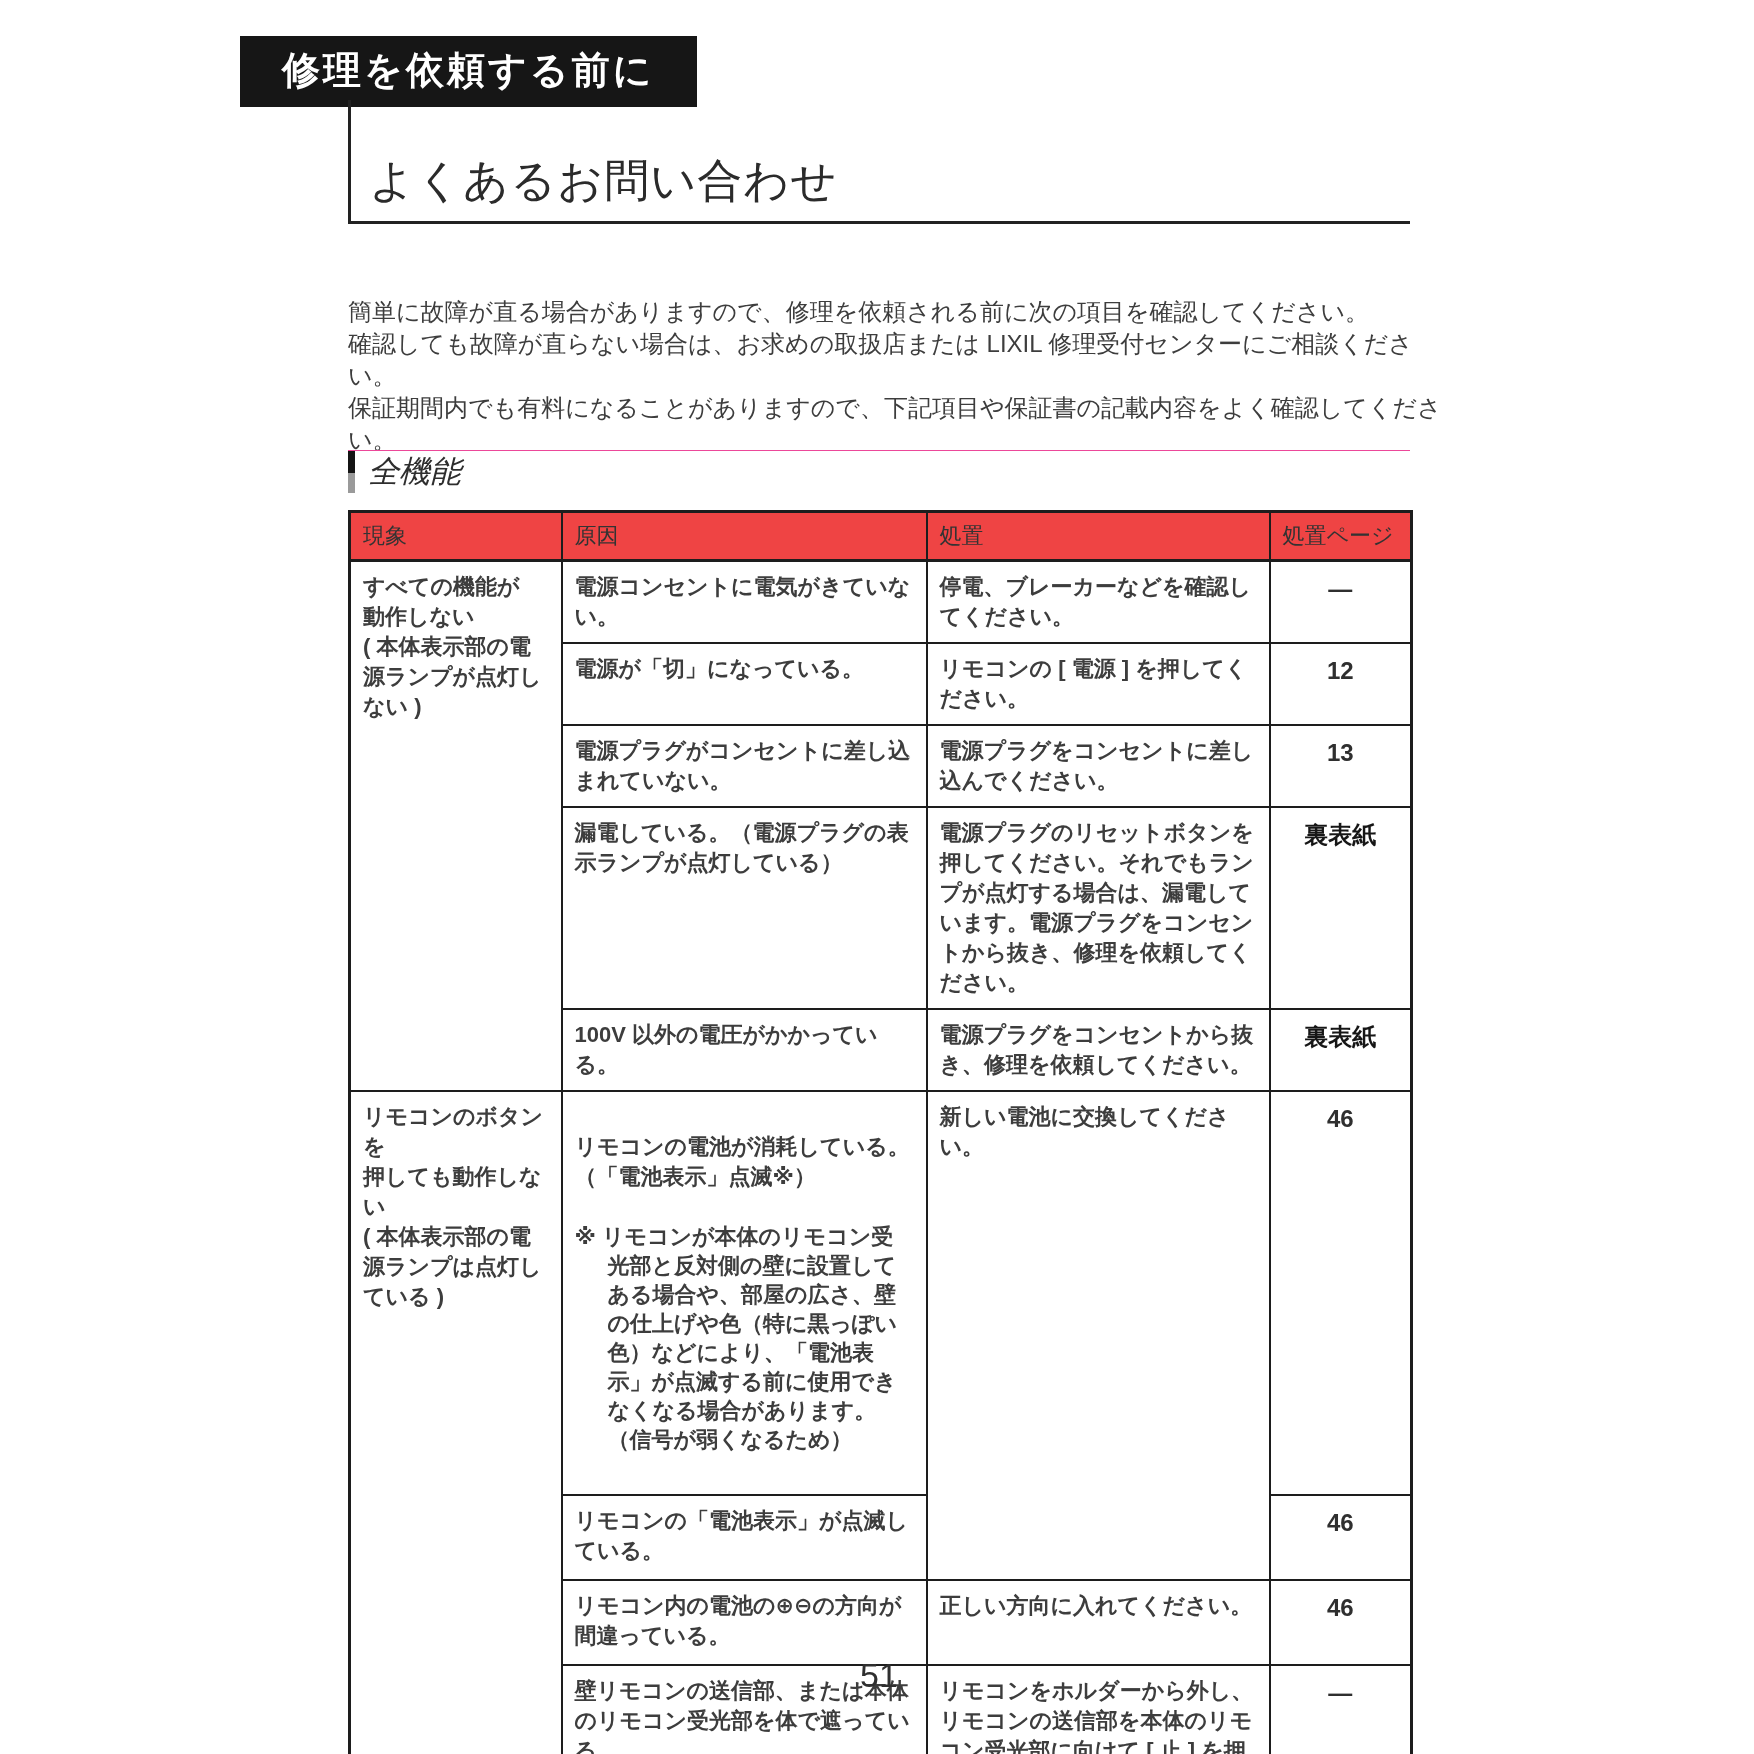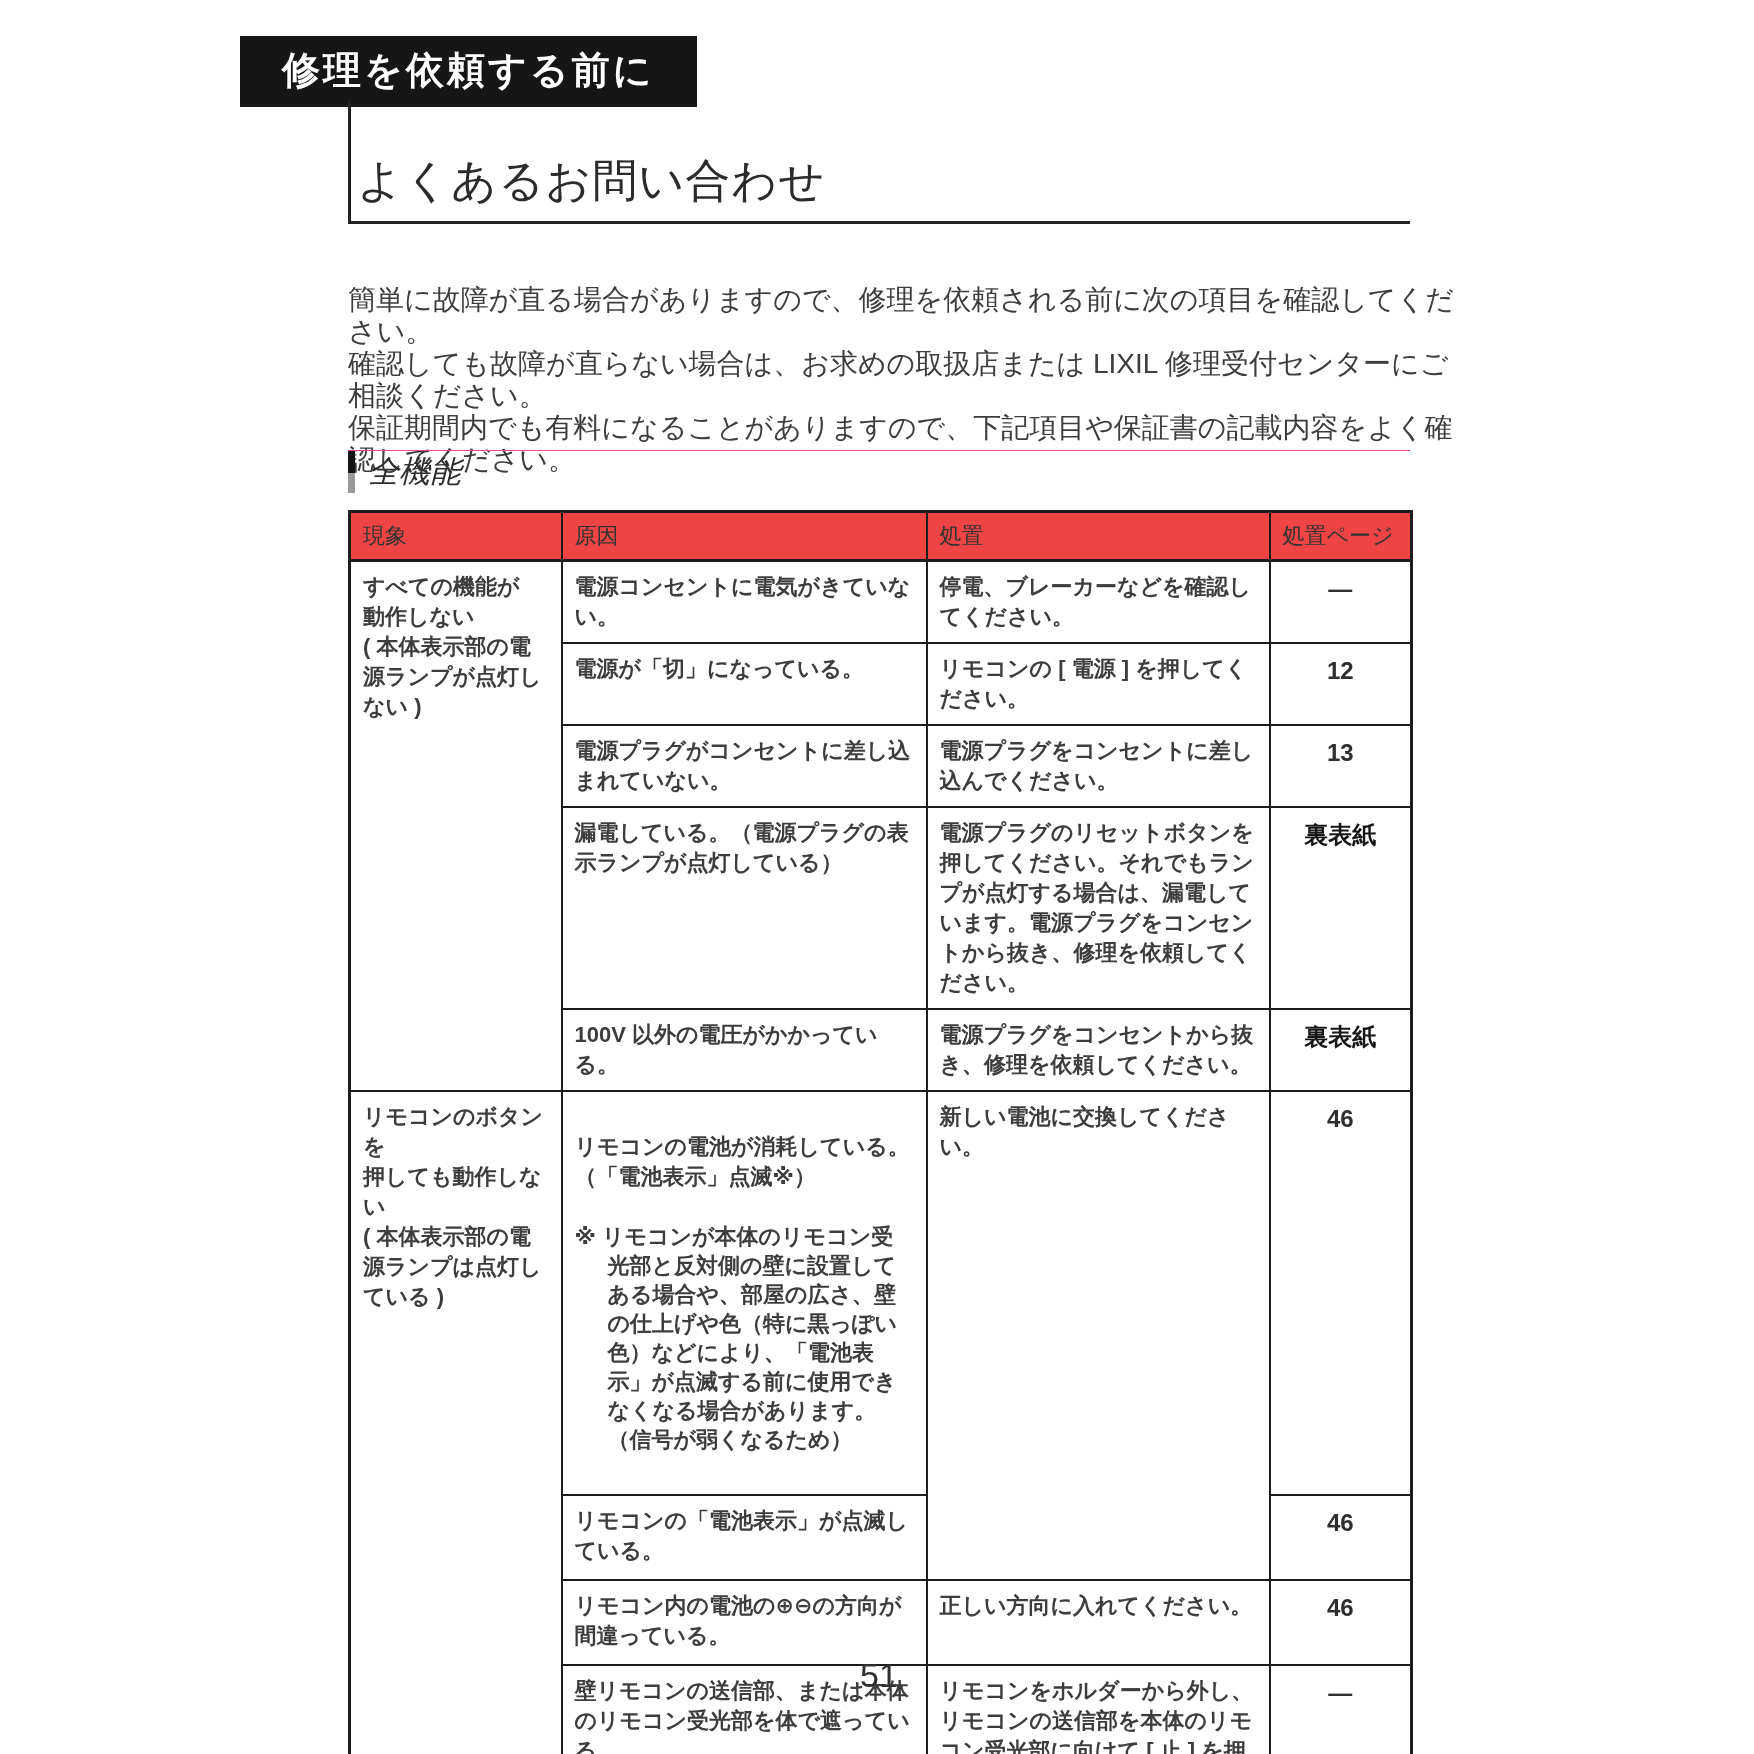--- a/index.html
+++ b/index.html
@@ -25,31 +25,31 @@
     padding:9px 42px 11px 42px;
   }
 
   
   .title-block {
     position:absolute; left:348px; top:100px;
     width:1062px; height:124px;
     border-left:3px solid #222;
     border-bottom:3px solid #222;
     display:flex; align-items:flex-end;
-    padding:0 0 10px 6px;
+    padding:0 0 10px 18px;
   }
   .title-block h1 {
     font-size:45px; font-weight:normal; color:#2b2b2b;
     letter-spacing:1px;
   }
 
   
   .intro {
-    position:absolute; left:348px; top:284px; width:1110px;
-    font-size:28px; line-height:32px; color:#3d3d3d;
+    position:absolute; left:348px; top:296px; width:1110px;
+    font-size:24px; line-height:32px; color:#3d3d3d;
   }
 
   
   .section-header {
     position:absolute; left:348px; top:450px; width:1062px;
     border-top:1px solid #ec4899;
     font-style:italic;
   }
   .section-header::before {
     content:""; position:absolute; left:0; top:0;

